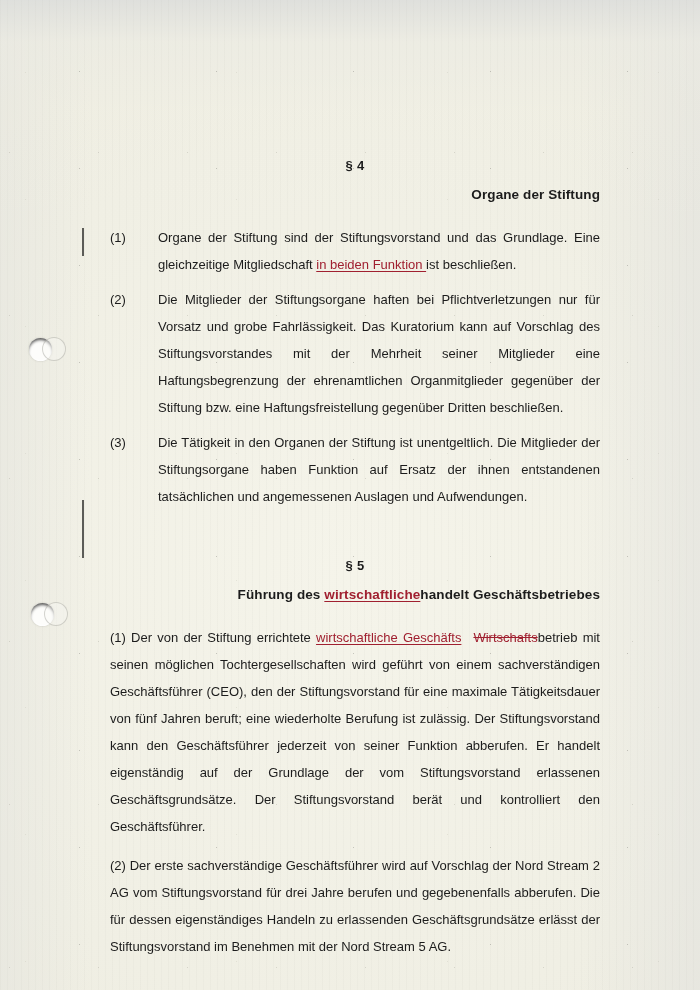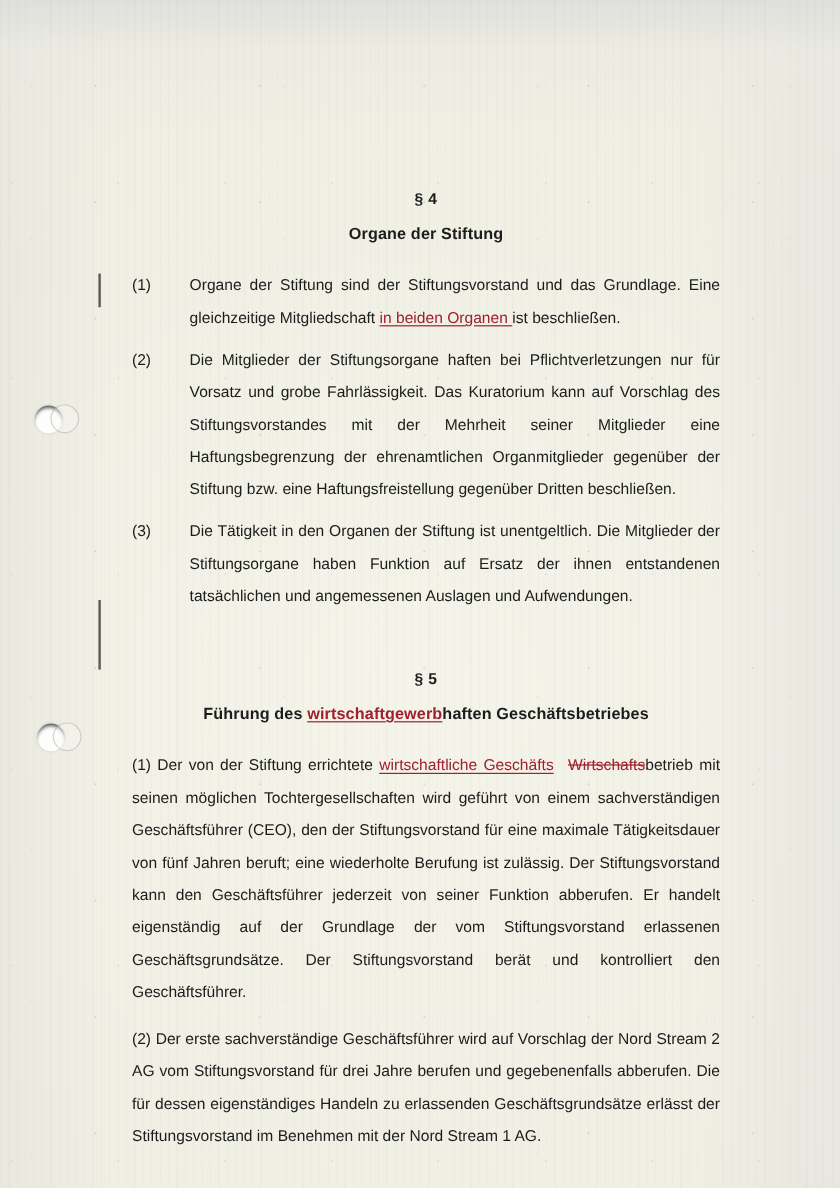--- a/index.html
+++ b/index.html
@@ -118,21 +118,21 @@
   }
 
   .section-mark {
     text-align: center;
     font-size: 13px;
     font-weight: 700;
     letter-spacing: .3px;
   }
 
   .section-title {
-    text-align: center;
+    text-align: right;
     font-size: 13.5px;
     font-weight: 700;
     letter-spacing: .1px;
   }
 
   
   .clause {
     display: flex;
     align-items: flex-start;
     font-size: 13px;
@@ -197,21 +197,21 @@
     <div class="section-mark">§ 4</div>
 
     <div class="spacer-sm"></div>
 
     <div class="section-title">Organe der Stiftung</div>
 
     <div class="spacer-md"></div>
 
     <div class="clause">
       <span class="clause-num">(1)</span>
-      <span class="clause-body"><span>Organe der Stiftung sind der Stiftungsvorstand und das Grundlage. Eine gleichzeitige Mitgliedschaft </span><span class="ins">in beiden Organen </span><span>ist beschließen.</span></span>
+      <span class="clause-body"><span>Organe der Stiftung sind der Stiftungsvorstand und das Grundlage. Eine gleichzeitige Mitgliedschaft </span><span class="ins">in beiden Funktion </span><span>ist beschließen.</span></span>
     </div>
 
     <div class="spacer-sm" style="height:8px"></div>
 
     <div class="clause">
       <span class="clause-num">(2)</span>
       <span class="clause-body">Die Mitglieder der Stiftungsorgane haften bei Pflichtverletzungen nur für Vorsatz und grobe Fahrlässigkeit. Das Kuratorium kann auf Vorschlag des Stiftungsvorstandes mit der Mehrheit seiner Mitglieder eine Haftungsbegrenzung der ehrenamtlichen Organmitglieder gegenüber der Stiftung bzw. eine Haftungsfreistellung gegenüber Dritten beschließen.</span>
     </div>
 
     <div class="spacer-sm" style="height:8px"></div>
@@ -220,24 +220,24 @@
       <span class="clause-num">(3)</span>
       <span class="clause-body">Die Tätigkeit in den Organen der Stiftung ist unentgeltlich. Die Mitglieder der Stiftungsorgane haben Funktion auf Ersatz der ihnen entstandenen tatsächlichen und angemessenen Auslagen und Aufwendungen.</span>
     </div>
 
     <div style="height:48px"></div>
 
     <div class="section-mark">§ 5</div>
 
     <div class="spacer-sm"></div>
 
-    <div class="section-title"><span>Führung des </span><span class="ins">wirtschaftgewerb</span><span>haften Geschäftsbetriebes</span></div>
+    <div class="section-title"><span>Führung des </span><span class="ins">wirtschaftliche</span><span>handelt Geschäftsbetriebes</span></div>
 
     <div class="spacer-md"></div>
 
     <div class="para"><span>(1)</span><span> Der von der Stiftung errichtete </span><span class="ins">wirtschaftliche Geschäfts</span><span class="del">Wirtschafts</span><span>betrieb mit seinen möglichen Tochtergesellschaften wird geführt von einem sachverständigen Geschäftsführer (CEO), den der Stiftungsvorstand für eine maximale Tätigkeitsdauer von fünf Jahren beruft; eine wiederholte Berufung ist zulässig. Der Stiftungsvorstand kann den Geschäftsführer jederzeit von seiner Funktion abberufen. Er handelt eigenständig auf der Grundlage der vom Stiftungsvorstand erlassenen Geschäftsgrundsätze. Der Stiftungsvorstand berät und kontrolliert den Geschäftsführer.</span></div>
 
     <div style="height:12px"></div>
 
-    <div class="para"><span>(2)</span><span> Der erste sachverständige Geschäftsführer wird auf Vorschlag der Nord Stream 2 AG vom Stiftungsvorstand für drei Jahre berufen und gegebenenfalls abberufen. Die für dessen eigenständiges Handeln zu erlassenden Geschäftsgrundsätze erlässt der Stiftungsvorstand im Benehmen mit der Nord Stream 1 AG.</span></div>
+    <div class="para"><span>(2)</span><span> Der erste sachverständige Geschäftsführer wird auf Vorschlag der Nord Stream 2 AG vom Stiftungsvorstand für drei Jahre berufen und gegebenenfalls abberufen. Die für dessen eigenständiges Handeln zu erlassenden Geschäftsgrundsätze erlässt der Stiftungsvorstand im Benehmen mit der Nord Stream 5 AG.</span></div>
 
   </div>
 </div>
 
 </body></html>

